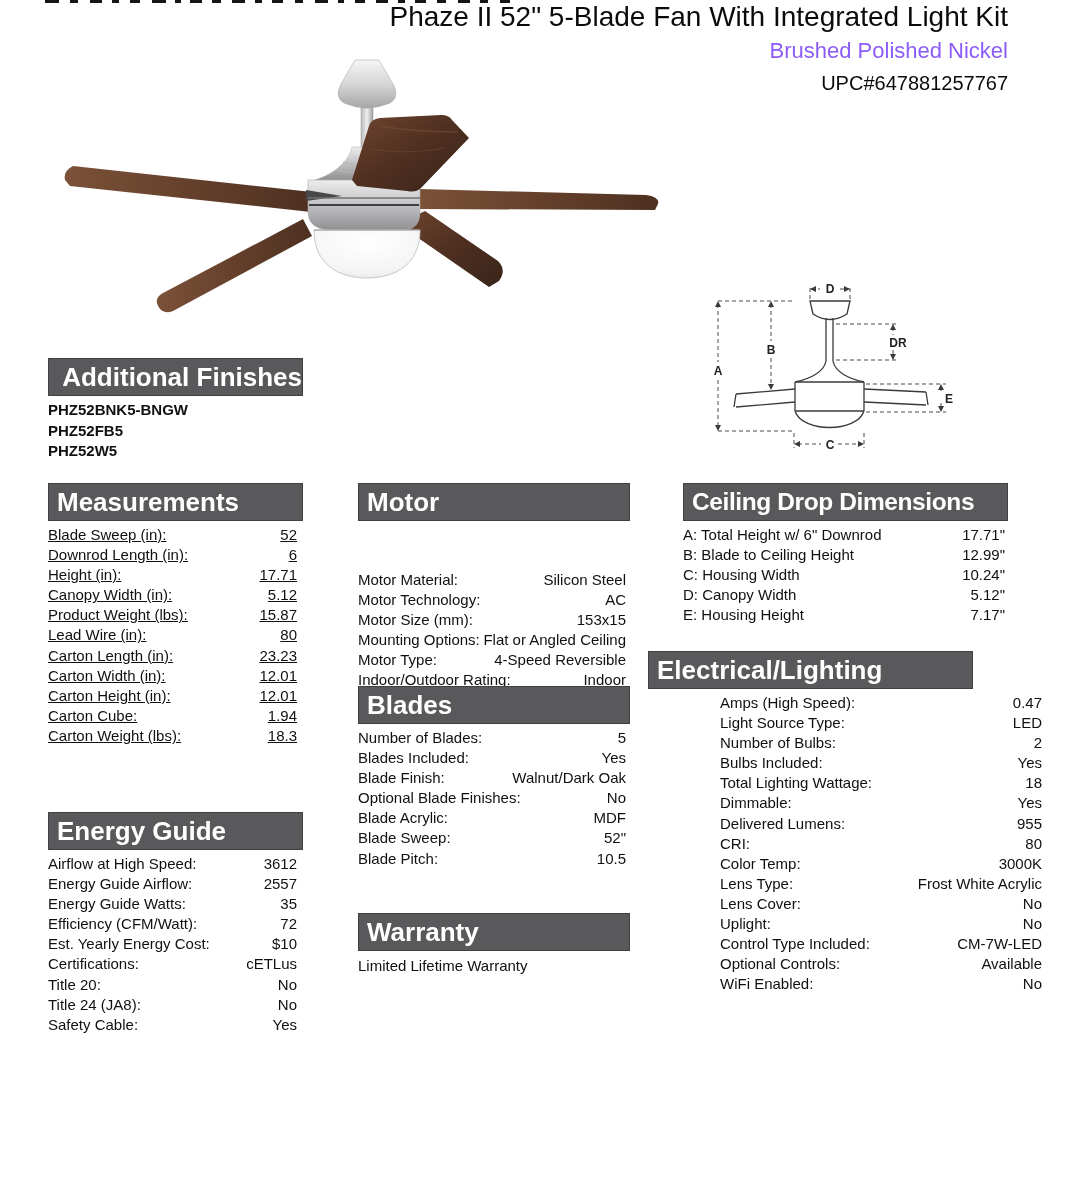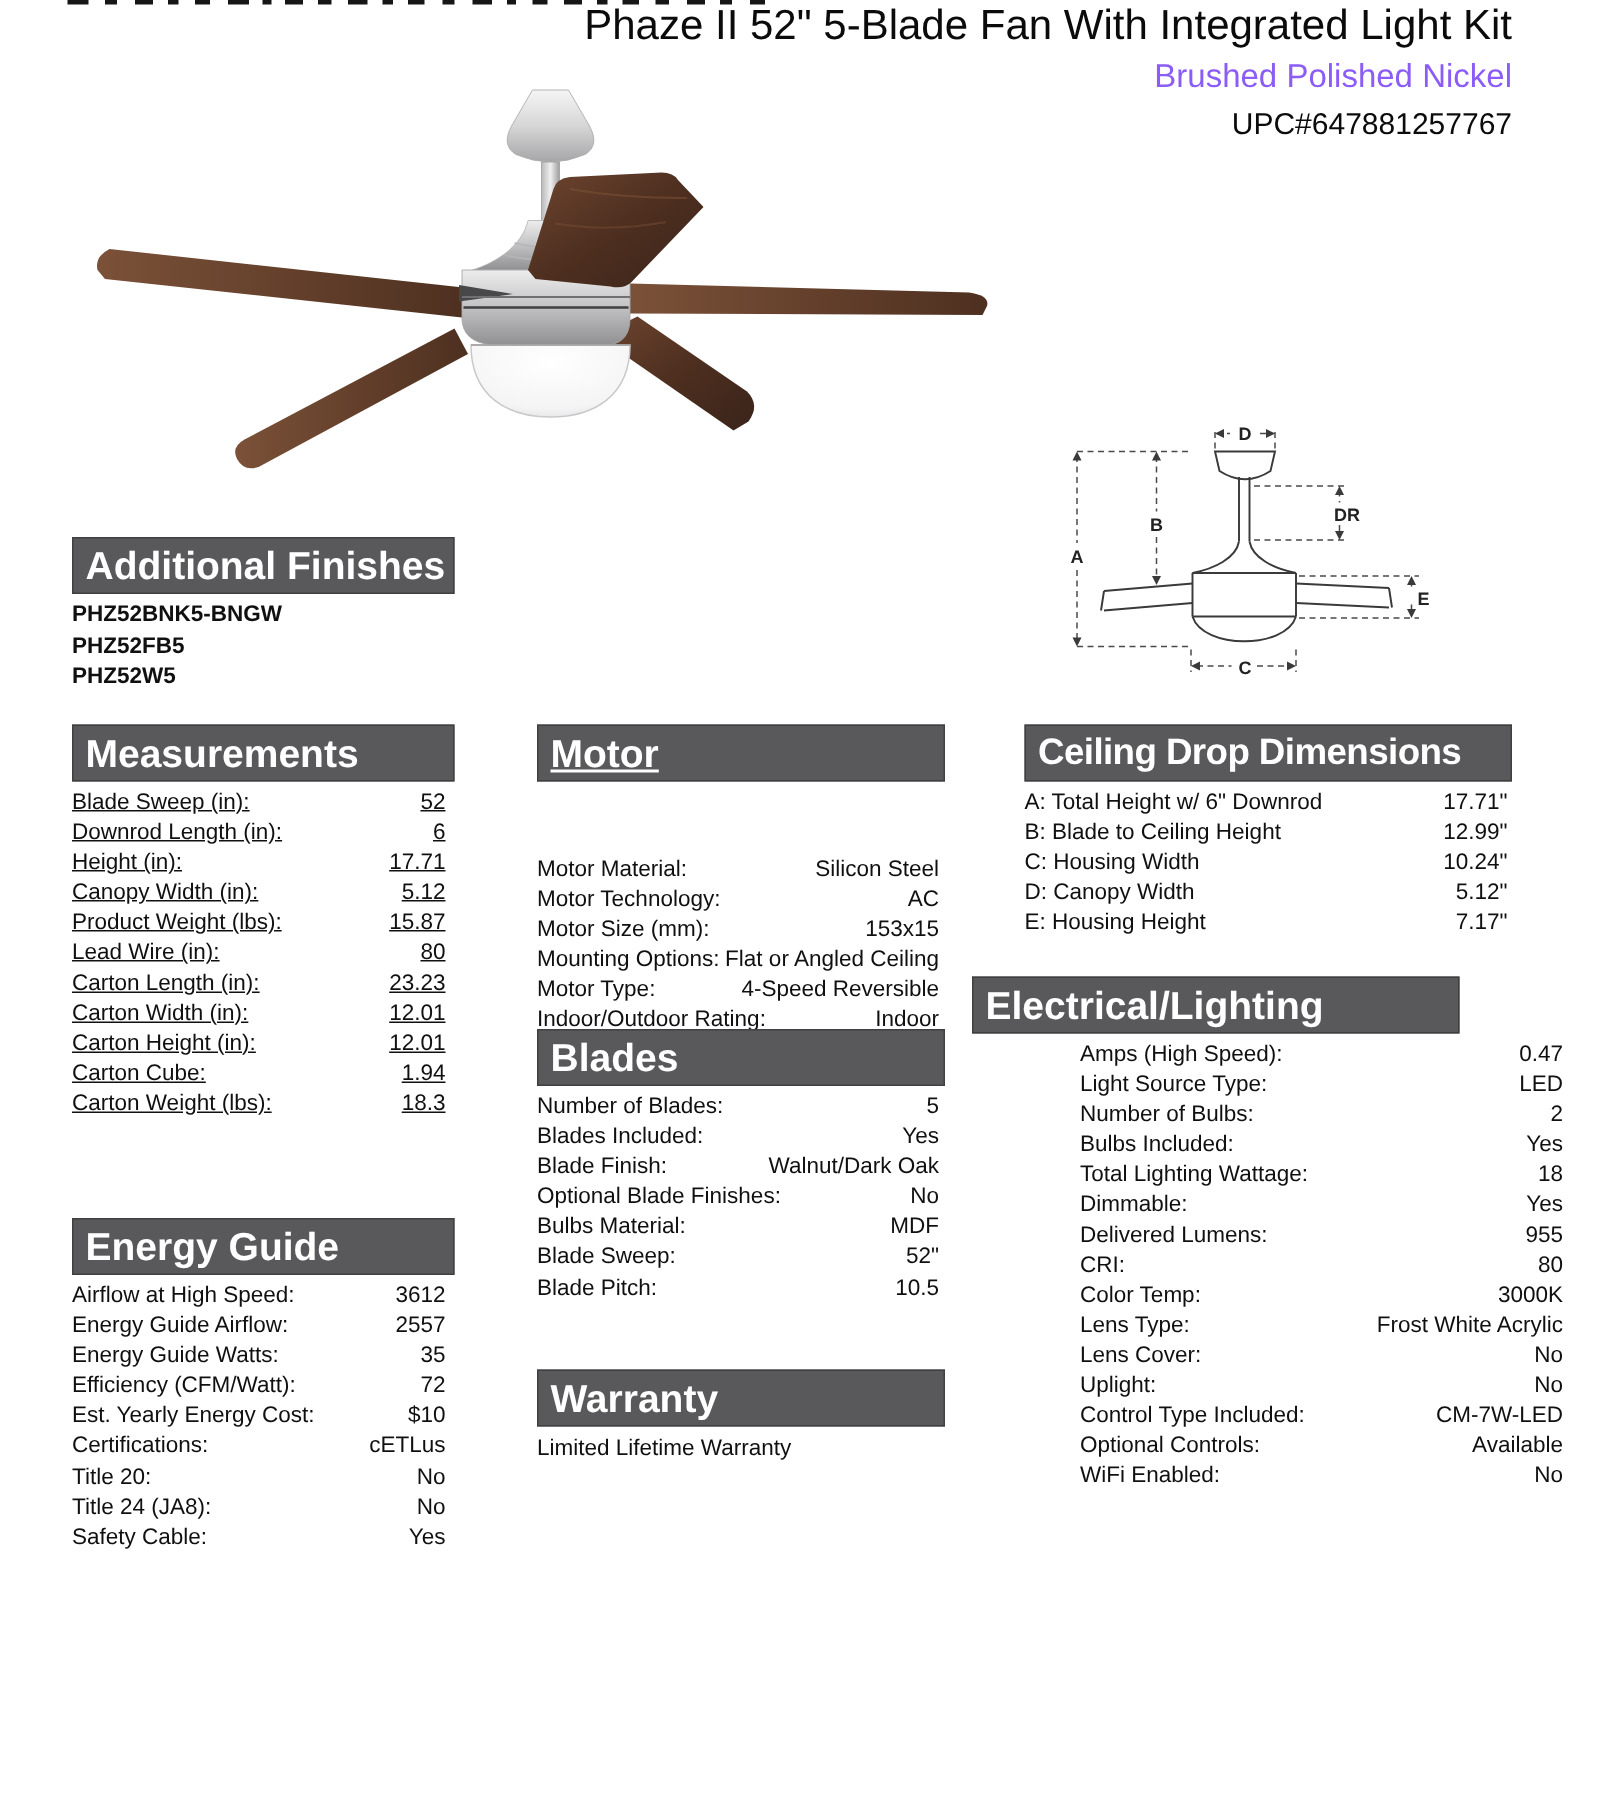--- a/index.html
+++ b/index.html
@@ -183,21 +183,21 @@
     <g font-family="Liberation Sans, sans-serif" font-size="12" font-weight="bold" fill="#222222" text-anchor="middle">
       <text x="140" y="25">D</text>
       <text x="28" y="107">A</text>
       <text x="81" y="86">B</text>
       <text x="208" y="79">DR</text>
       <text x="259" y="135">E</text>
       <text x="140" y="181">C</text>
     </g>
   </svg>
 
-  <div class="abs section-bar" style="left:48px;top:358px;width:255px;">Additional Finishes</div>
+  <div class="abs section-bar" style="left:48px;top:358px;width:255px;text-align:right;">Additional Finishes</div>
   <div class="abs" id="af-items" style="left:48px;top:400px;width:255px;">
 
       <div>PHZ52BNK5-BNGW</div>
 
       <div>PHZ52FB5</div>
 
       <div>PHZ52W5</div>
     </div>
 
   <div class="abs section-bar" style="left:48px;top:483px;width:255px;">Measurements</div>
@@ -301,21 +301,21 @@
         <span class="spec-label">Title 24 (JA8):</span>
         <span class="spec-value">No</span>
       </div>
 
       <div class="spec-row">
         <span class="spec-label">Safety Cable:</span>
         <span class="spec-value">Yes</span>
       </div>
     </div>
 
-  <div class="abs section-bar" style="left:358px;top:483px;width:272px;text-decoration:underline;">Motor</div>
+  <div class="abs section-bar" style="left:358px;top:483px;width:272px;">Motor</div>
   <div class="abs spec-table" style="left:358px;top:525px;width:268px;margin-top:45px;">
 
       <div class="spec-row">
         <span class="spec-label">Motor Material:</span>
         <span class="spec-value">Silicon Steel</span>
       </div>
 
       <div class="spec-row">
         <span class="spec-label">Motor Technology:</span>
         <span class="spec-value">AC</span>
@@ -359,21 +359,21 @@
         <span class="spec-label">Blade Finish:</span>
         <span class="spec-value">Walnut/Dark Oak</span>
       </div>
 
       <div class="spec-row">
         <span class="spec-label">Optional Blade Finishes:</span>
         <span class="spec-value">No</span>
       </div>
 
       <div class="spec-row">
-        <span class="spec-label">Bulbs Material:</span>
+        <span class="spec-label">Blade Acrylic:</span>
         <span class="spec-value">MDF</span>
       </div>
 
       <div class="spec-row">
         <span class="spec-label">Blade Sweep:</span>
         <span class="spec-value">52"</span>
       </div>
 
       <div class="spec-row">
         <span class="spec-label">Blade Pitch:</span>

